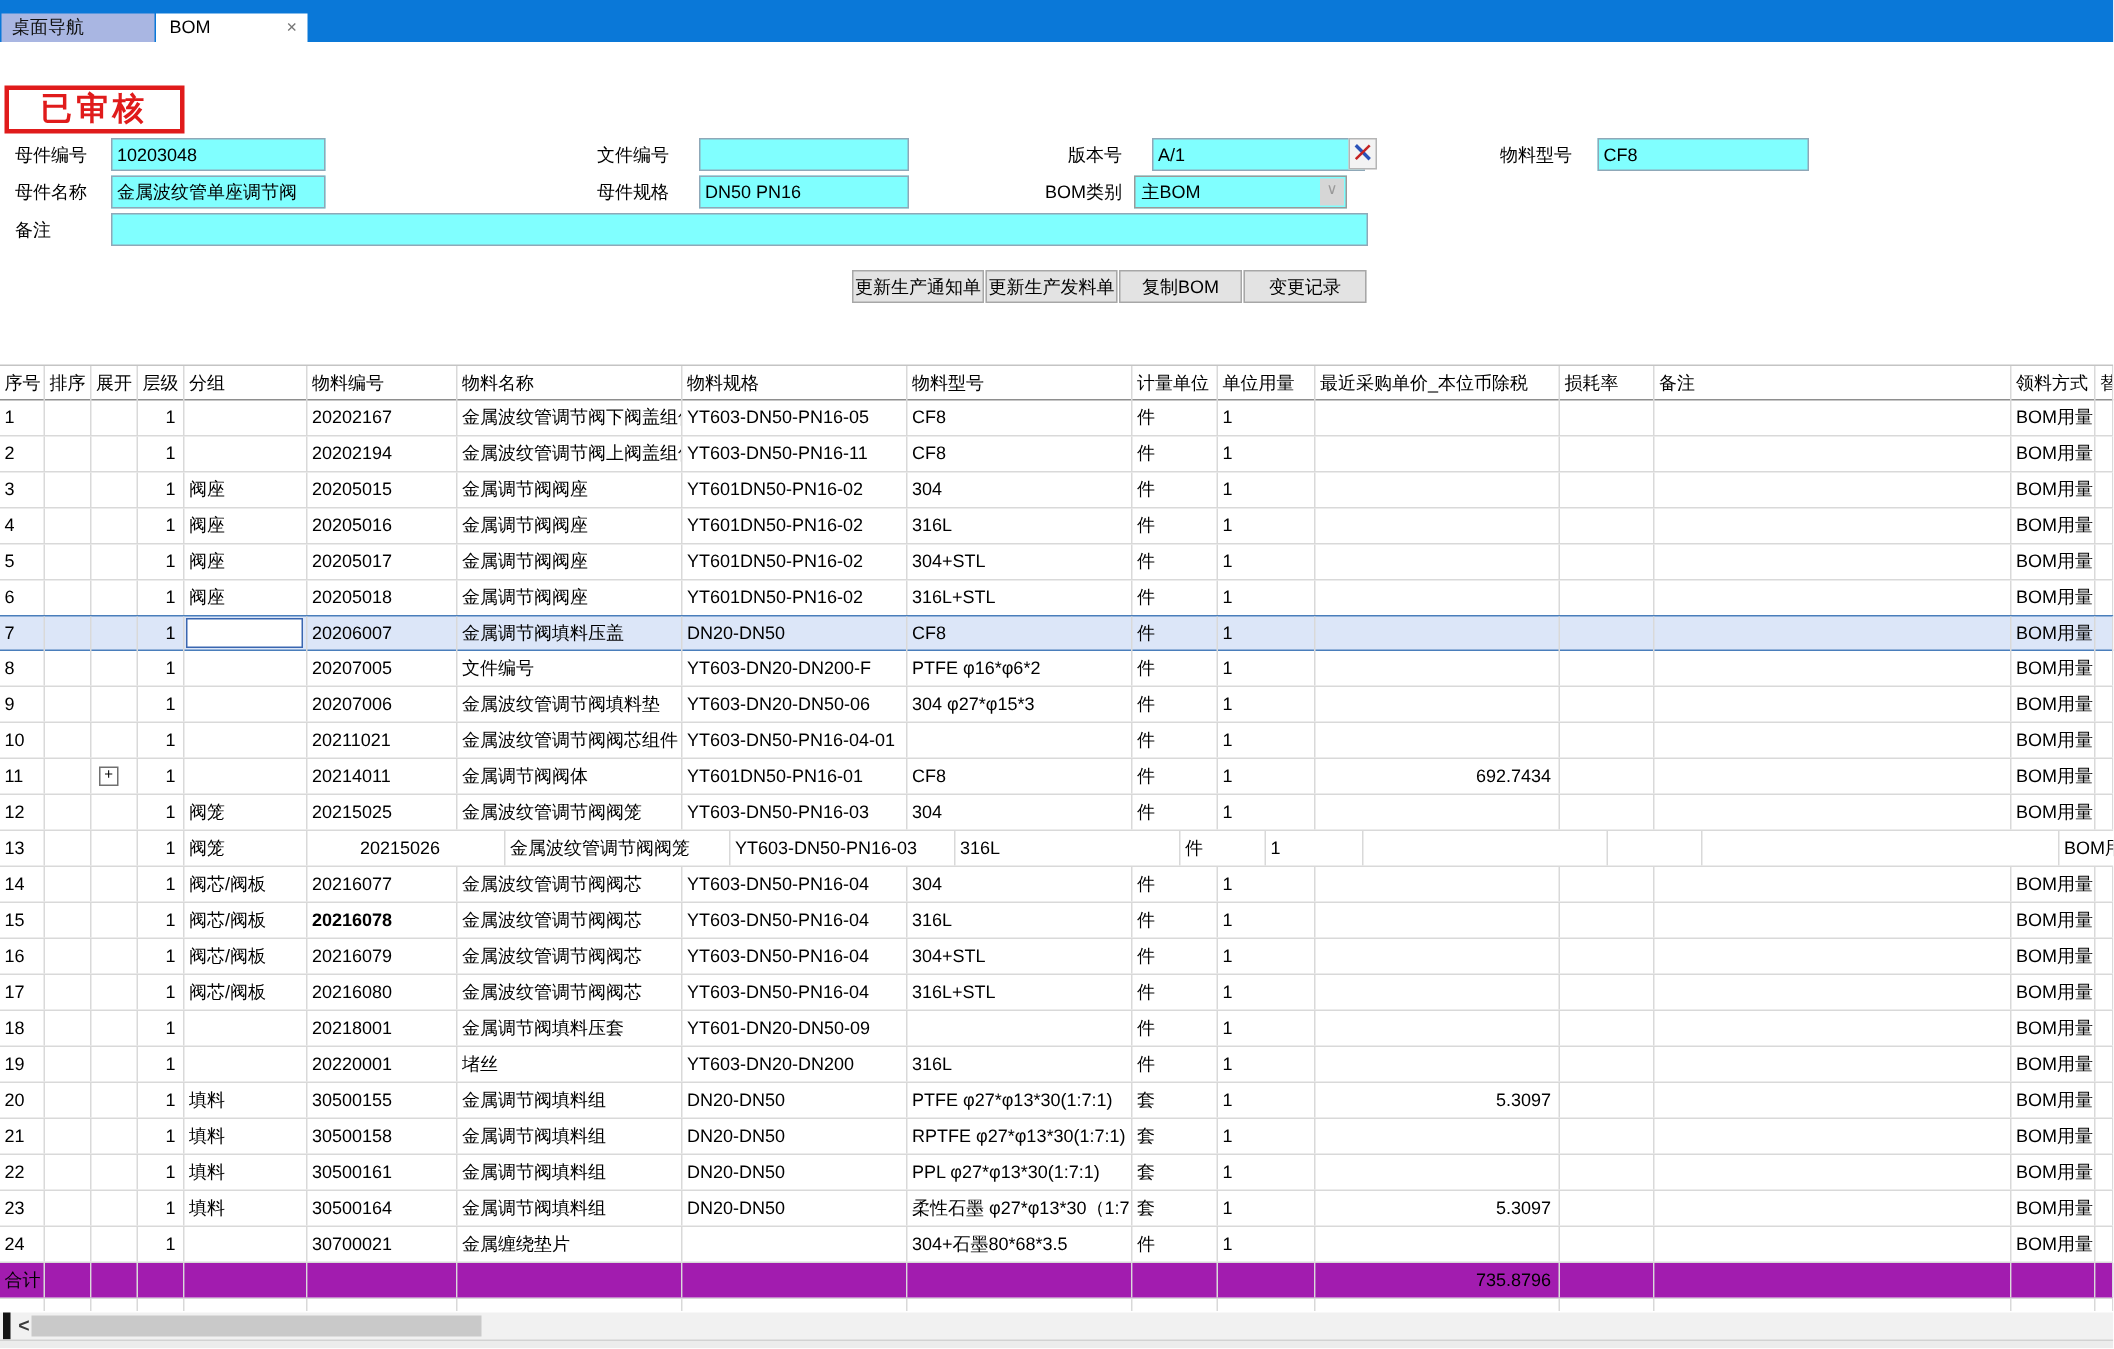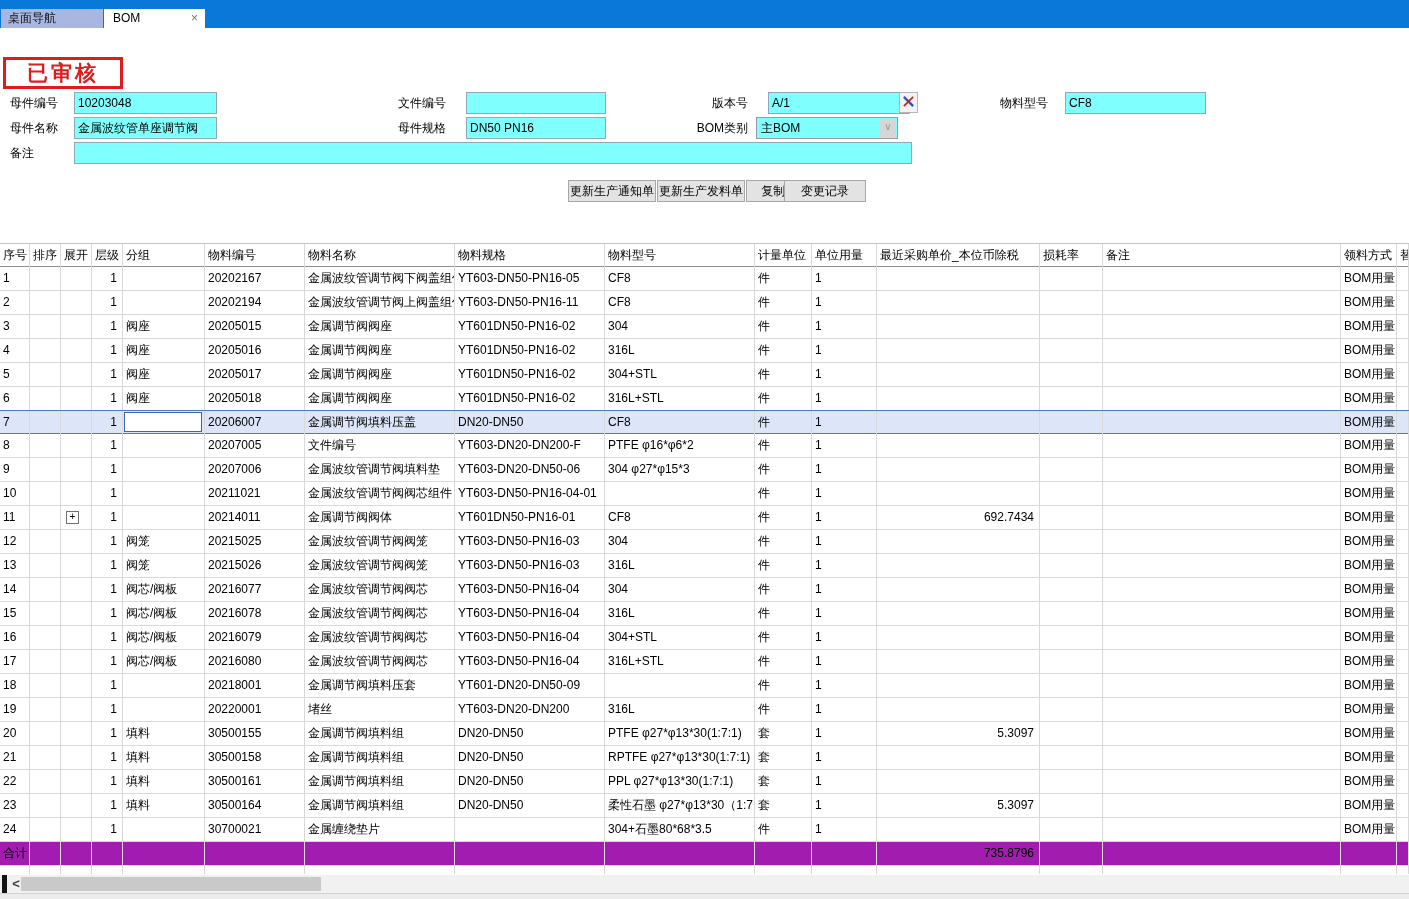--- a/index.html
+++ b/index.html
@@ -101,21 +101,21 @@
     <span>主BOM</span>
     <span class="combo-arrow">∨</span>
   </div>
 
   <div class="flabel" style="left:10px;top:142px;width:48px;">备注</div>
   <input class="cyan" style="left: 62px; top: 142px; width: 830px;" value="">
 
   <button class="abtn" style="left:568px;width:88px;">更新生产通知单</button>
   <button class="abtn" style="left:657px;width:88px;">更新生产发料单</button>
   <button class="abtn" style="left:746px;width:82px;">复制BOM</button>
-  <button class="abtn" style="left:784px;width:82px;">变更记录</button>
+  <button class="abtn" style="left:829px;width:82px;">变更记录</button>
 
 
   <div id="grid">
       <div class="grid-header">
         <div class="hcell" style="width: 30px;">序号</div>
         <div class="hcell" style="width: 31px;">排序</div>
         <div class="hcell" style="width: 31px;">展开</div>
         <div class="hcell" style="width: 31px;">层级</div>
         <div class="hcell" style="width: 82px;">分组</div>
         <div class="hcell" style="width: 100px;">物料编号</div>
@@ -349,21 +349,21 @@
         <div class="cell" style="width: 238px;"></div>
         <div class="cell" style="width: 56px;">BOM用量</div>
         <div class="cell" style="width: 12px;"></div>
       </div>
       <div class="trow">
         <div class="cell" style="width: 30px;">13</div>
         <div class="cell" style="width: 31px;"></div>
         <div class="cell" style="width: 31px;"></div>
         <div class="cell" style="width: 31px; text-align: right; padding-right: 5px;">1</div>
         <div class="cell" style="width: 82px;">阀笼</div>
-        <div class="cell" style="width: 100px;">20215026</div>
+        <div class="cell" style="width: 100px; margin-left: 32px;">20215026</div>
         <div class="cell" style="width: 150px;">金属波纹管调节阀阀笼</div>
         <div class="cell" style="width: 150px;">YT603-DN50-PN16-03</div>
         <div class="cell" style="width: 150px;">316L</div>
         <div class="cell" style="width: 57px;">件</div>
         <div class="cell" style="width: 65px;">1</div>
         <div class="cell" style="width: 163px; text-align: right; padding-right: 5px;"></div>
         <div class="cell" style="width: 63px;"></div>
         <div class="cell" style="width: 238px;"></div>
         <div class="cell" style="width: 56px;">BOM用量</div>
         <div class="cell" style="width: 12px;"></div>
@@ -385,21 +385,21 @@
         <div class="cell" style="width: 238px;"></div>
         <div class="cell" style="width: 56px;">BOM用量</div>
         <div class="cell" style="width: 12px;"></div>
       </div>
       <div class="trow">
         <div class="cell" style="width: 30px;">15</div>
         <div class="cell" style="width: 31px;"></div>
         <div class="cell" style="width: 31px;"></div>
         <div class="cell" style="width: 31px; text-align: right; padding-right: 5px;">1</div>
         <div class="cell" style="width: 82px;">阀芯/阀板</div>
-        <div class="cell" style="width: 100px;">20216078</div>
+        <div class="cell" style="width: 100px; font-weight: bold;">20216078</div>
         <div class="cell" style="width: 150px;">金属波纹管调节阀阀芯</div>
         <div class="cell" style="width: 150px;">YT603-DN50-PN16-04</div>
         <div class="cell" style="width: 150px;">316L</div>
         <div class="cell" style="width: 57px;">件</div>
         <div class="cell" style="width: 65px;">1</div>
         <div class="cell" style="width: 163px; text-align: right; padding-right: 5px;"></div>
         <div class="cell" style="width: 63px;"></div>
         <div class="cell" style="width: 238px;"></div>
         <div class="cell" style="width: 56px;">BOM用量</div>
         <div class="cell" style="width: 12px;"></div>

